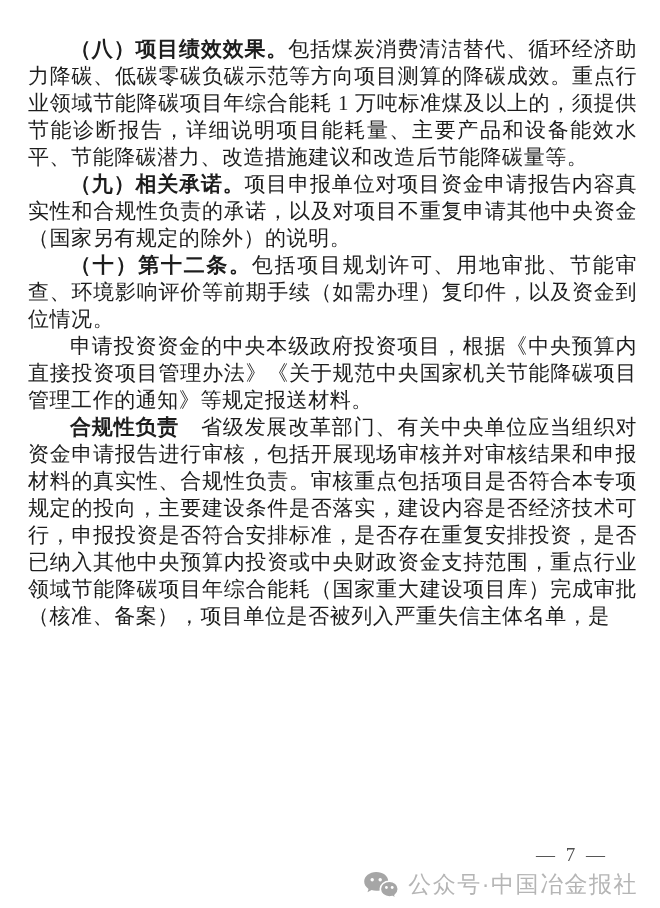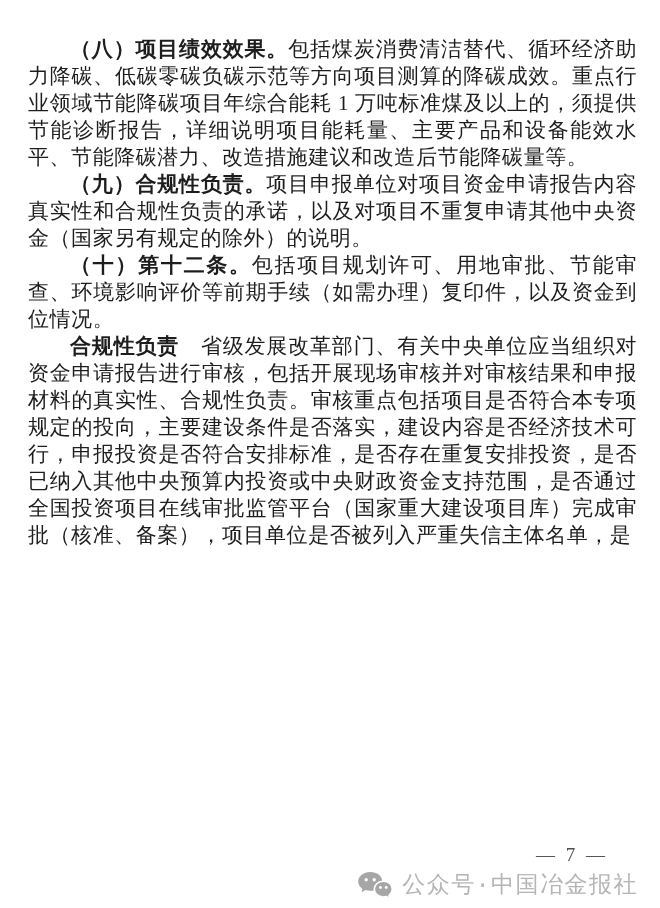--- a/index.html
+++ b/index.html
@@ -47,40 +47,41 @@
   .watermark {
     position: absolute;
     top: 869px;
     right: 22px;
     display: flex;
     align-items: center;
     gap: 9px;
     color: #b5b5b5;
     font-size: 23px;
     letter-spacing: 1.5px;
-    font-family: Liberation Mono, monospace;
+    font-family: Liberation Sans, sans-serif;
     white-space: nowrap;
   }
   .wechat-icon {
     display: inline-block;
     width: 36px;
     height: 28px;
     flex: 0 0 auto;
   }
 </style>
 </head>
 <body>
 
 <div class="page">
 
   <div class="doc-body">
       <p class="para"><span class="b">（八）项目绩效效果。</span><span>包括煤炭消费清洁替代、循环经济助力降碳、低碳零碳负碳示范等方向项目测算的降碳成效。重点行业领域节能降碳项目年综合能耗 1 万吨标准煤及以上的，须提供节能诊断报告，详细说明项目能耗量、主要产品和设备能效水平、节能降碳潜力、改造措施建议和改造后节能降碳量等。</span></p>
-      <p class="para"><span class="b">（九）合规性负责。</span><span>项目申报单位对项目资金申请报告内容真实性和合规性负责的承诺，以及对项目不重复申请其他中央资金（国家另有规定的除外）的说明。</span></p>
+      <p class="para"><span class="b">（九）相关承诺。</span><span>项目申报单位对项目资金申请报告内容真实性和合规性负责的承诺，以及对项目不重复申请其他中央资金（国家另有规定的除外）的说明。</span></p>
       <p class="para"><span class="b">（十）第十二条。</span><span>包括项目规划许可、用地审批、节能审查、环境影响评价等前期手续（如需办理）复印件，以及资金到位情况。</span></p>
-      <p class="para"><span class="b">合规性负责</span><span>　省级发展改革部门、有关中央单位应当组织对资金申请报告进行审核，包括开展现场审核并对审核结果和申报材料的真实性、合规性负责。审核重点包括项目是否符合本专项规定的投向，主要建设条件是否落实，建设内容是否经济技术可行，申报投资是否符合安排标准，是否存在重复安排投资，是否已纳入其他中央预算内投资或中央财政资金支持范围，是否通过全国投资项目在线审批监管平台（国家重大建设项目库）完成审批（核准、备案），项目单位是否被列入严重失信主体名单，是</span></p>
+      <p class="para"><span>申请投资资金的中央本级政府投资项目，根据《中央预算内直接投资项目管理办法》《关于规范中央国家机关节能降碳项目管理工作的通知》等规定报送材料。</span></p>
+      <p class="para"><span class="b">合规性负责</span><span>　省级发展改革部门、有关中央单位应当组织对资金申请报告进行审核，包括开展现场审核并对审核结果和申报材料的真实性、合规性负责。审核重点包括项目是否符合本专项规定的投向，主要建设条件是否落实，建设内容是否经济技术可行，申报投资是否符合安排标准，是否存在重复安排投资，是否已纳入其他中央预算内投资或中央财政资金支持范围，重点行业领域节能降碳项目年综合能耗（国家重大建设项目库）完成审批（核准、备案），项目单位是否被列入严重失信主体名单，是</span></p>
     </div>
 
   <div class="page-number">— 7 —</div>
 
   <div class="watermark">
     <span class="wechat-icon">
       <svg viewBox="0 0 36 28" width="36" height="28" xmlns="http://www.w3.org/2000/svg">
         <path fill="#a6a6a6" d="M13.2 1C6.5 1 1.2 5.3 1.2 10.6c0 3 1.7 5.6 4.3 7.3l-1 3.4 4.1-2.2c1.4.4 2.9.7 4.6.7 6.7 0 12-4.3 12-9.6S19.9 1 13.2 1z"></path>
         <circle fill="#ffffff" cx="9.2" cy="8.7" r="1.7"></circle>
         <circle fill="#ffffff" cx="17.2" cy="8.7" r="1.7"></circle>

